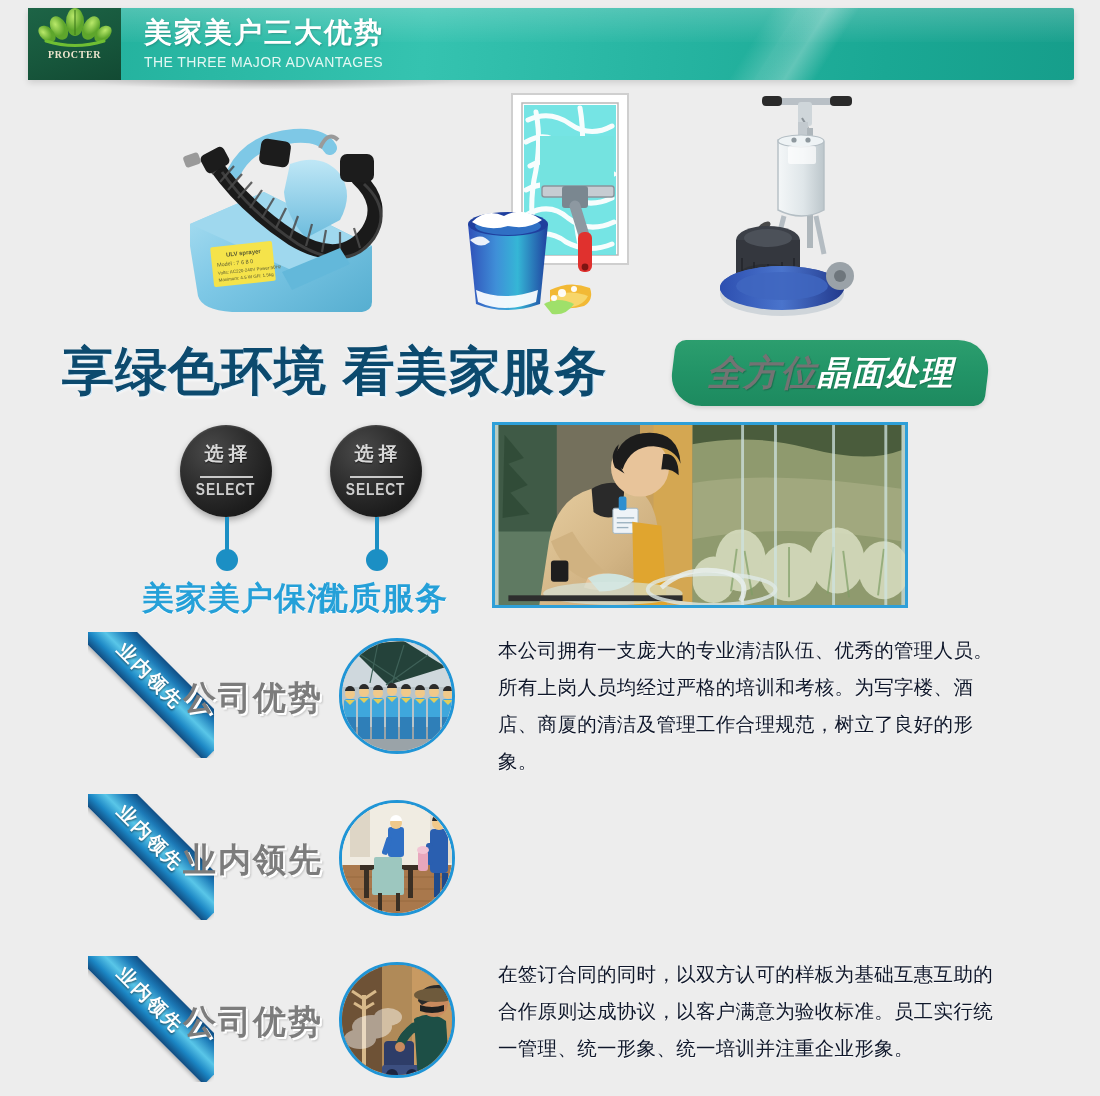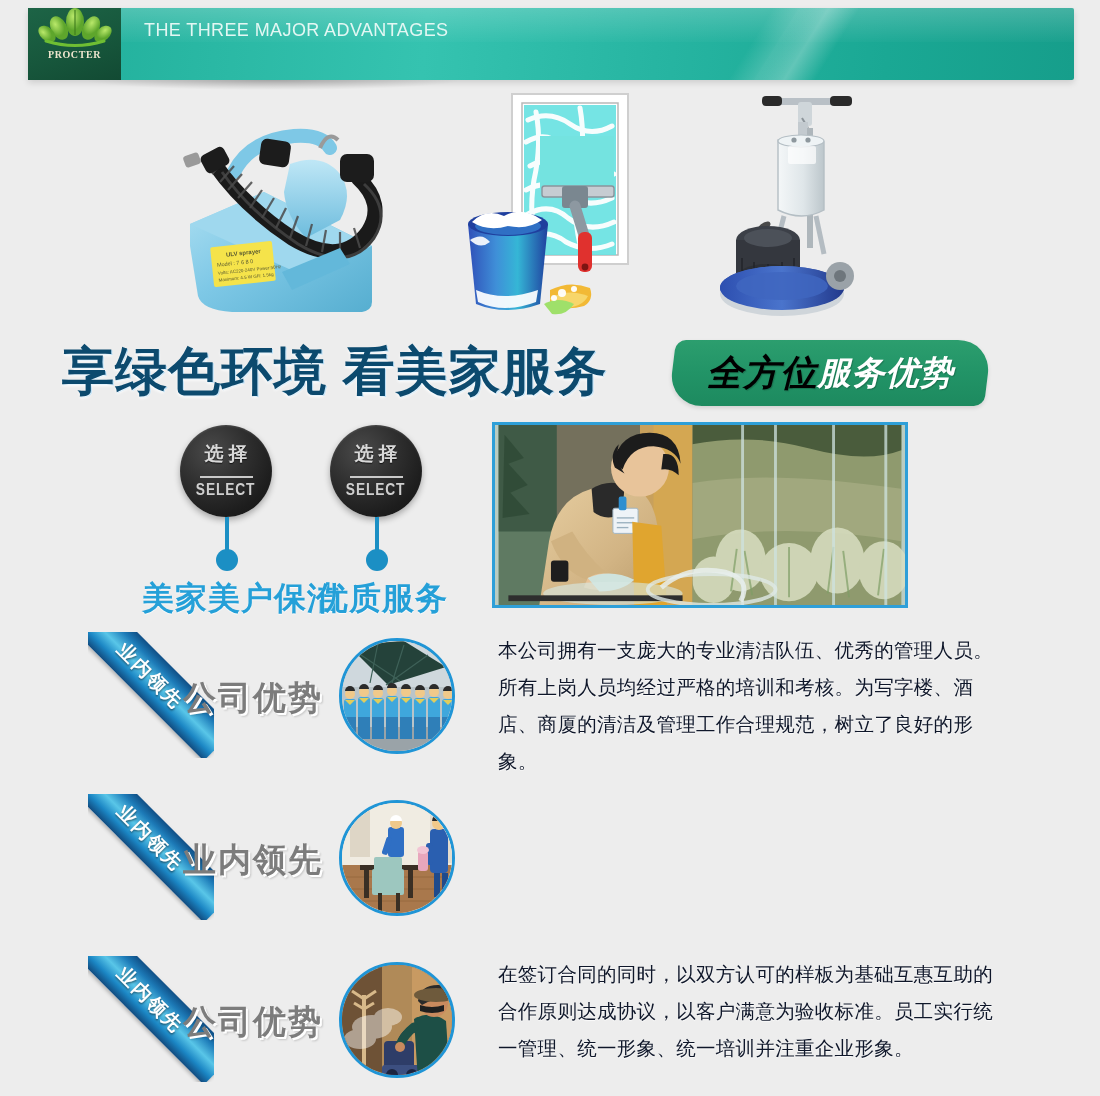--- a/index.html
+++ b/index.html
@@ -45,21 +45,21 @@
     font-size: 10px; font-weight: bold; color: #efe6cf;
     letter-spacing: .6px; margin-top: -1px;
   }
   .header-titles { position: absolute; left: 116px; top: 9px; z-index: 3; }
   .header-cn {
     font-size: 28px; font-weight: bold; color: #ffffff;
     letter-spacing: 2px; line-height: 32px;
     text-shadow: 1px 1px 2px rgba(0,0,0,.18);
   }
   .header-en {
-    font-size: 18px; color: #e3f7f3; letter-spacing: .4px;
+    font-size: 14px; color: #e3f7f3; letter-spacing: .4px;
     line-height: 24px; margin-top: 1px; font-weight: 400;
   }
   .header-shadow {
     position: absolute; left: 60px; top: 72px; width: 370px; height: 10px;
     background: radial-gradient(ellipse at 50% 0%, rgba(0,0,0,.22), rgba(0,0,0,0) 72%);
   }
 
   
   .products { position: absolute; left: 0; top: 88px; width: 1100px; height: 250px; }
   .product { position: absolute; }
@@ -82,21 +82,21 @@
     position: absolute; inset: 0;
     background: linear-gradient(180deg, #2c9e6e 0%, #229467 48%, #1d8a5f 100%);
     border-radius: 10px 34px 10px 34px;
     transform: skewX(-7deg);
     box-shadow: 0 2px 4px rgba(0,0,0,.12);
   }
   .green-badge-txt {
     position: absolute; inset: 0; display: flex; align-items: center; justify-content: center;
     font-size: 36px; font-weight: bold; letter-spacing: 1px;
   }
-  .gb-yellow { color: #000000; font-style: italic; text-shadow: 1px 1px 1px rgba(0,0,0,.2); }
+  .gb-yellow { color: #737373; font-style: italic; text-shadow: 1px 1px 1px rgba(0,0,0,.2); }
   .gb-white { color: #ffffff; font-style: italic; font-size: 33px; text-shadow: 1px 1px 1px rgba(0,0,0,.2); }
 
   
   .select-group { position: absolute; left: 0; top: 425px; width: 470px; height: 190px; }
   .sel { position: absolute; width: 92px; height: 92px; }
   .sel1 { left: 180px; top: 0; }
   .sel2 { left: 330px; top: 0; }
   .sel-circle {
     width: 92px; height: 92px; border-radius: 50%;
     background: radial-gradient(circle at 34% 28%, #4a4a4a 0%, #2e2e2e 42%, #1d1d1d 72%, #141414 100%);
@@ -203,20 +203,21 @@
       <ellipse cx="21" cy="20" rx="8" ry="12.5" fill="url(#lg)" transform="rotate(-28 21 20)"></ellipse>
       <ellipse cx="53" cy="20" rx="8" ry="12.5" fill="url(#lg)" transform="rotate(28 53 20)"></ellipse>
       <ellipse cx="9" cy="26" rx="6.5" ry="10" fill="url(#lg)" transform="rotate(-48 9 26)"></ellipse>
       <ellipse cx="65" cy="26" rx="6.5" ry="10" fill="url(#lg)" transform="rotate(48 65 26)"></ellipse>
       <path d="M8 33 Q37 42 66 33" stroke="#6fbe33" stroke-width="3" fill="none" stroke-linecap="round"></path>
     </svg>
     <div class="logo-text">PROCTER</div>
   </div>
 
   <div class="header-titles">
+    <div class="header-cn">美家美户三大优势</div>
     <div class="header-en">THE THREE MAJOR ADVANTAGES</div>
   </div>
   <div class="header-shadow"></div>
 </div>
 
 <div class="products">
 
   <div class="product p1">
     <svg viewBox="0 0 240 232" width="240" height="232">
       <defs>
@@ -390,21 +391,21 @@
     </svg>
   </div>
 </div>
 
 <div class="headline">享绿色环境 看美家服务</div>
 
 <div class="green-badge">
   <div class="green-badge-shape"></div>
   <div class="green-badge-txt">
     <span class="gb-yellow">全方位</span>
-    <span class="gb-white">服务优势</span>
+    <span class="gb-white">晶面处理</span>
   </div>
 </div>
 
 <div class="select-group">
 
   <div class="sel sel1">
     <div class="sel-circle">
       <div class="sel-cn">选择</div>
       <div class="sel-en">SELECT</div>
     </div>

